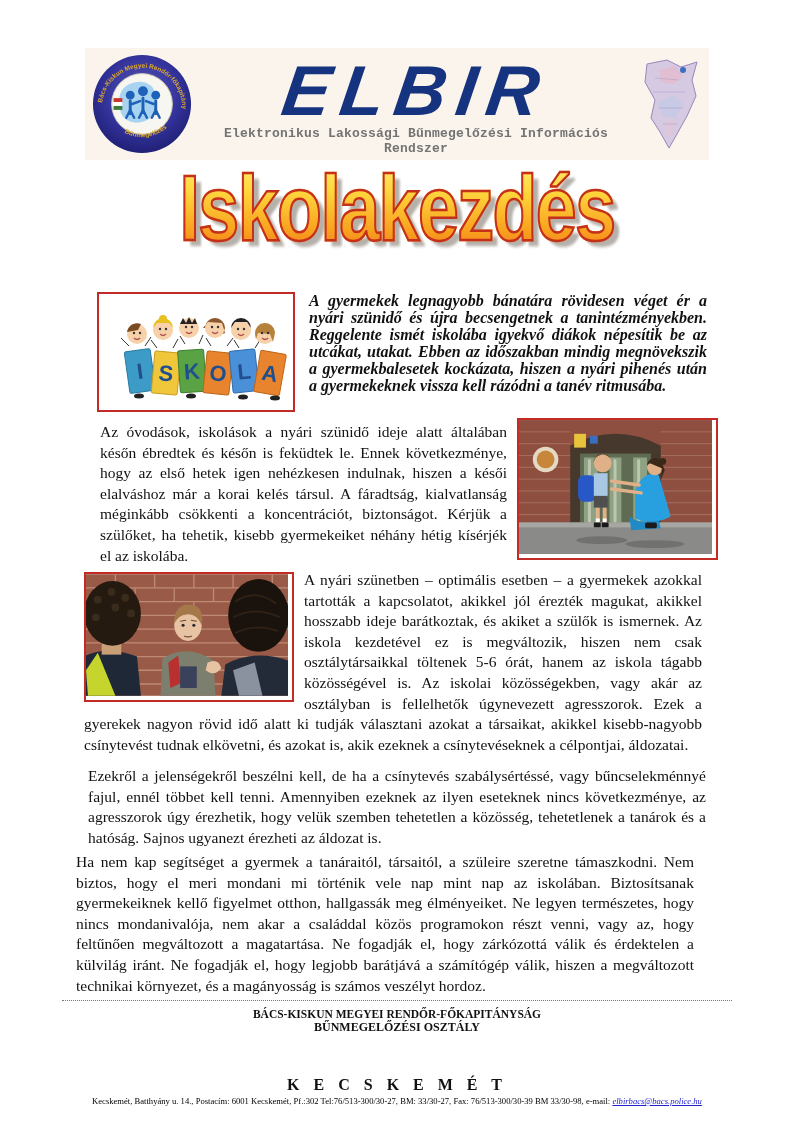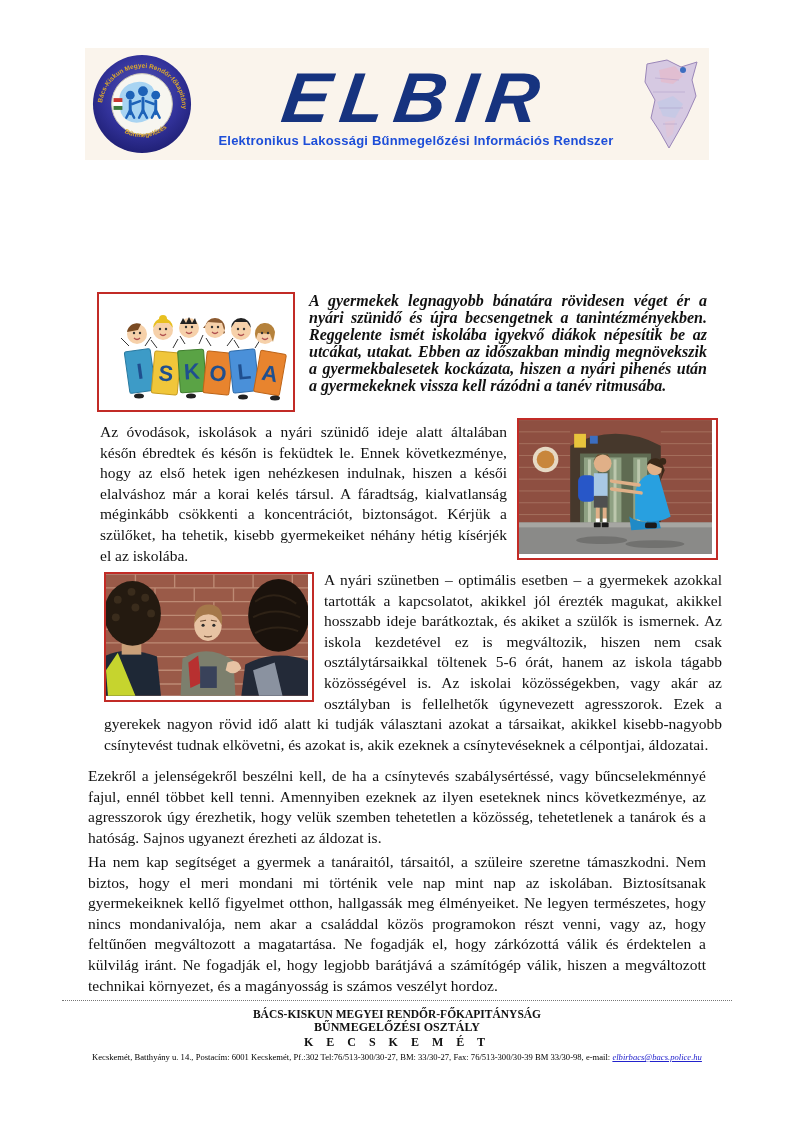--- a/index.html
+++ b/index.html
@@ -7,22 +7,22 @@
         font-family:"Liberation Serif","DejaVu Serif",serif;color:#111;}
 
   
   .header-band{position:absolute;left:85px;top:48px;width:624px;height:112px;
     background:#faf4ec;display:flex;align-items:center;}
   .logo-wrap{flex:0 0 auto;margin-left:6px;}
   .brand-col{flex:1 1 auto;text-align:center;margin-top:2px;}
   .brand-title{display:inline-block;font-family:"Liberation Sans","DejaVu Sans",sans-serif;
     font-weight:700;font-style:italic;font-size:72px;line-height:70px;letter-spacing:10px;
     color:#16337f;transform:skewX(-8deg) scaleY(.98);}
-  .brand-subtitle{margin-top:1px;font-family:Liberation Sans, sans-serif;
-    font-weight:700;font-size:13px;color:#1d4ed8;letter-spacing:.2px;}
+  .brand-subtitle{margin-top:1px;font-family:Liberation Mono, monospace;
+    font-weight:700;font-size:13px;color:#737373;letter-spacing:.2px;}
   .map-wrap{flex:0 0 auto;margin-right:8px;}
 
   
   .title-wrap{position:absolute;left:0;top:158px;width:100%;height:112px;text-align:center;}
   .title-layer{position:absolute;left:50%;top:0;white-space:nowrap;
     font-family:"Liberation Sans","DejaVu Sans",sans-serif;font-weight:700;font-size:92px;
     line-height:100px;letter-spacing:-2px;}
   .title-shadow{transform:translateX(-50%) translate(6px,6px) scaleX(.8);
     color:#b5b0aa;filter:blur(1.5px);}
   .title-main{transform:translateX(-50%) scaleX(.8);
@@ -31,31 +31,31 @@
     -webkit-text-stroke:2.5px #c5301c;}
 
   
   .bodytext{font-size:15.5px;line-height:20.6px;text-align:justify;}
   .intro-block{position:absolute;left:97px;top:292px;width:610px;}
   .intro-text{font-weight:700;font-style:italic;font-size:16px;line-height:17px;text-align:justify;}
   .img-frame{border:2px solid #c22b26;background:#fff;line-height:0;}
   .iskola-frame{float:left;width:194px;height:116px;margin-right:14px;}
   .block-1{position:absolute;left:88px;top:422px;width:618px;margin-left:12px;}
   .photo-right{float:right;width:197px;height:138px;margin:-4px 0 6px 10px;}
-  .block-2{position:absolute;left:104px;top:570px;width:618px;}
+  .block-2{position:absolute;left:84px;top:570px;width:618px;}
   .photo-left{float:left;width:206px;height:126px;margin:2px 10px 6px 0;}
   .block-3{position:absolute;left:88px;top:766px;width:618px;}
-  .block-4{position:absolute;left:88px;top:852px;width:618px;}
+  .block-4{position:absolute;left:76px;top:852px;width:618px;}
 
   
   .footer{position:absolute;left:62px;top:1000px;width:670px;border-top:1px dotted #777;
     padding-top:7px;text-align:center;}
   .f-org{font-weight:700;font-size:11.5px;}
   .f-dept{font-weight:700;font-size:12px;}
-  .f-city{font-weight:700;font-size:12px;letter-spacing:5px;}
+  .f-city{font-weight:700;font-size:16px;letter-spacing:5px;margin-top:41px;}
   .f-address{font-size:8.6px;margin-top:2px;color:#000;}
   .f-email{color:#2222cc;font-style:italic;}
   svg{display:block;}
 </style>
 </head>
 <body>
 
 <div class="page">
 
   <div class="header-band">
@@ -103,20 +103,24 @@
         <path d="M18,44 L34,38 L44,46 L36,60 L24,58 Z" fill="#c3c9e6" opacity=".8"></path>
         <path d="M26,64 L36,62 L34,76 L28,80 Z" fill="#e0c6d8" opacity=".8"></path>
         <circle cx="44" cy="12" r="3" fill="#3c6ec0"></circle>
         <g stroke="#a793c2" stroke-width=".6" fill="none" opacity=".7">
           <path d="M16,20 L40,22 M14,34 L46,34 M20,50 L44,50 M24,66 L38,66"></path>
         </g>
       </svg>
     </div>
   </div>
 
+  <div class="title-wrap">
+    <span class="title-layer title-shadow">Iskolakezdés</span>
+    <span class="title-layer title-main">Iskolakezdés</span>
+  </div>
 
   <div class="intro-block">
     <div class="img-frame iskola-frame">
       <svg width="190" height="112" viewBox="0 0 190 112">
         <rect width="190" height="112" fill="#ffffff"></rect>
 
         <g stroke="#333" stroke-width="1" fill="none">
           <path d="M30,52 l-8,-8 M46,52 l6,-9 M58,54 l-6,-8 M74,54 l5,-9 M86,50 l-5,-8 M100,50 l4,-9 M112,52 l-5,-8 M128,52 l6,-8 M140,54 l-5,-8 M156,54 l5,-8"></path>
         </g>
         <g>

